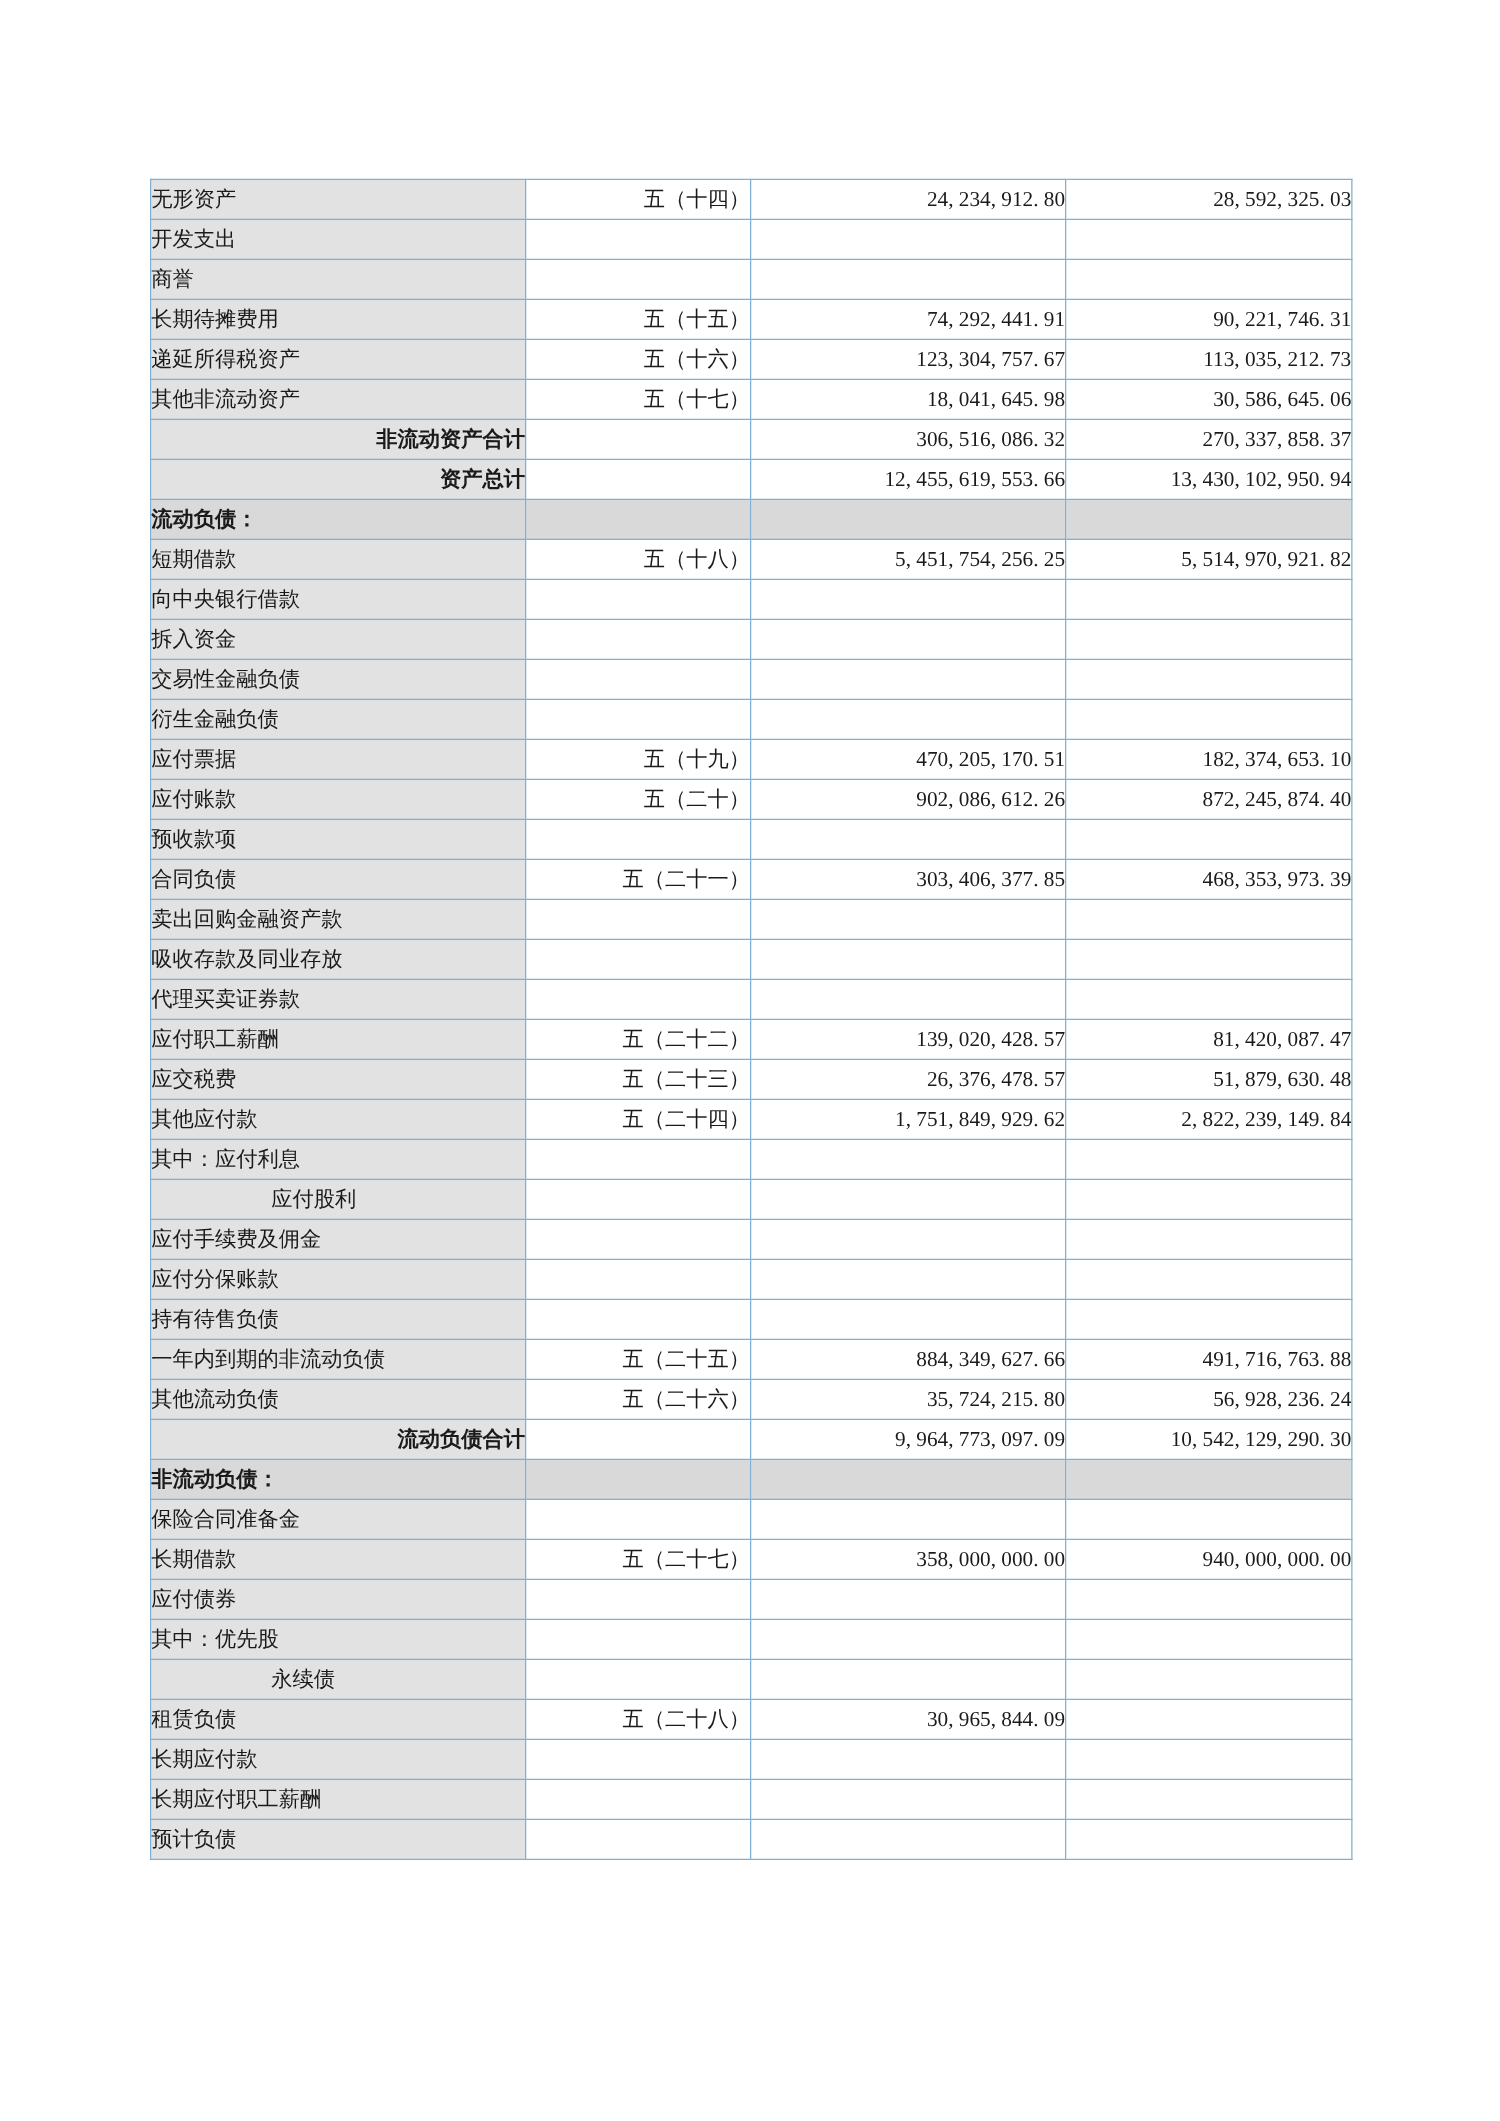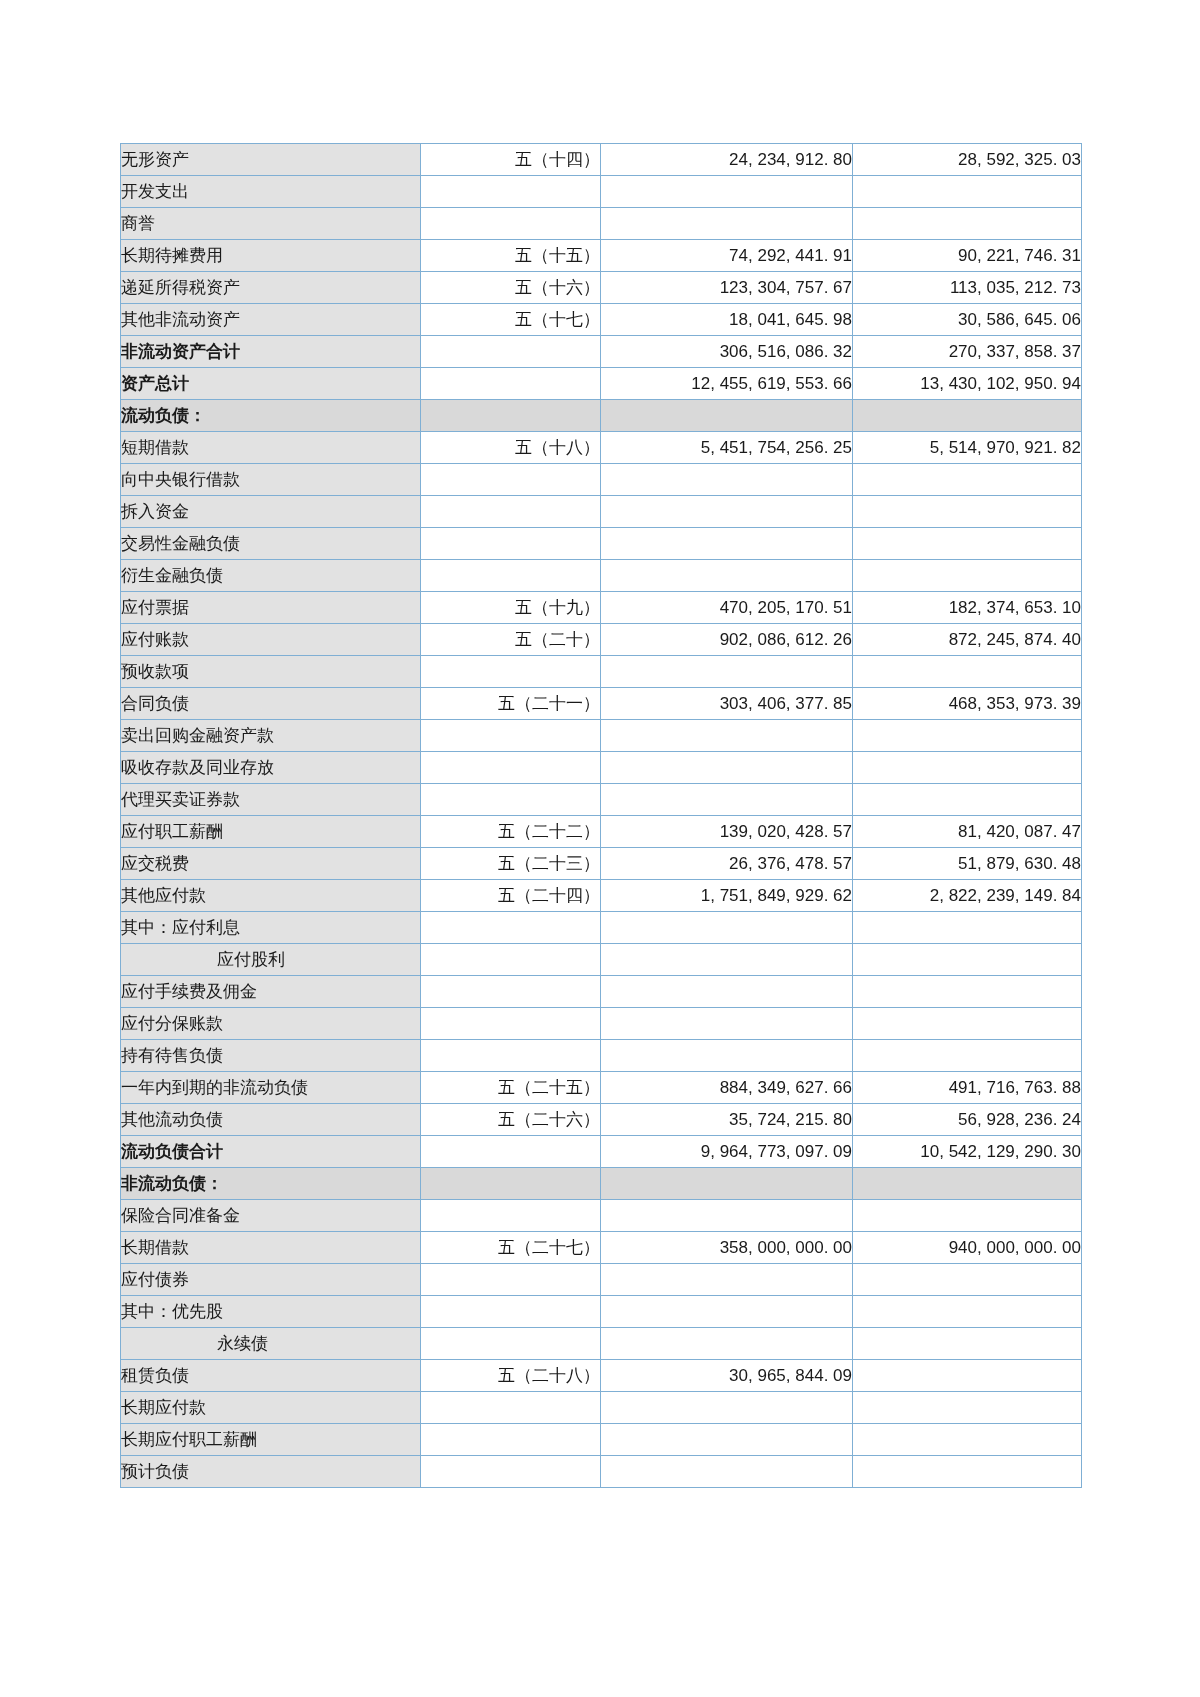--- a/index.html
+++ b/index.html
@@ -6,21 +6,21 @@
     --border:#7FAFD4;
     --shade:#E2E2E2;
     --section-shade:#D9D9D9;
     --ink:#1A1A1A;
   }
   html,body{margin:0;padding:0;background:#ffffff;}
   .page{
     position:relative;
     width:1200px;height:1536px;
     background:#ffffff;
-    font-family:Liberation Sans, sans-serif;
+    font-family:Liberation Serif, serif;
     color:var(--ink);
     overflow:hidden;
   }
   table.sheet{
     position:absolute;left:120px;top:143px;
     width:961px;
     border-collapse:collapse;
     table-layout:fixed;
   }
   table.sheet td{
@@ -31,21 +31,21 @@
     padding:0;
     overflow:hidden;
     white-space:nowrap;
     vertical-align:middle;
   }
   .label-cell{background:var(--shade);padding-left:8px;text-align:left;}
   .note-cell{text-align:right;}
   .amount-cell{text-align:right;padding-right:8px;}
   tr.row-section td{background:var(--section-shade);}
   tr.row-section .label-cell{font-weight:bold;}
-  tr.row-subtotal .label-cell{font-weight:bold;text-align:left;padding-left:0;}
+  tr.row-subtotal .label-cell{font-weight:bold;text-align:right;padding-left:0;}
   tr.indented .label-cell{padding-left:96px;}
   .page-number{
     position:absolute;left:120px;top:1552px;width:961px;
     text-align:center;font-size:15px;color:#2a2a2a;
   }
 </style>
 </head>
 <body>
 
 <div class="page">

